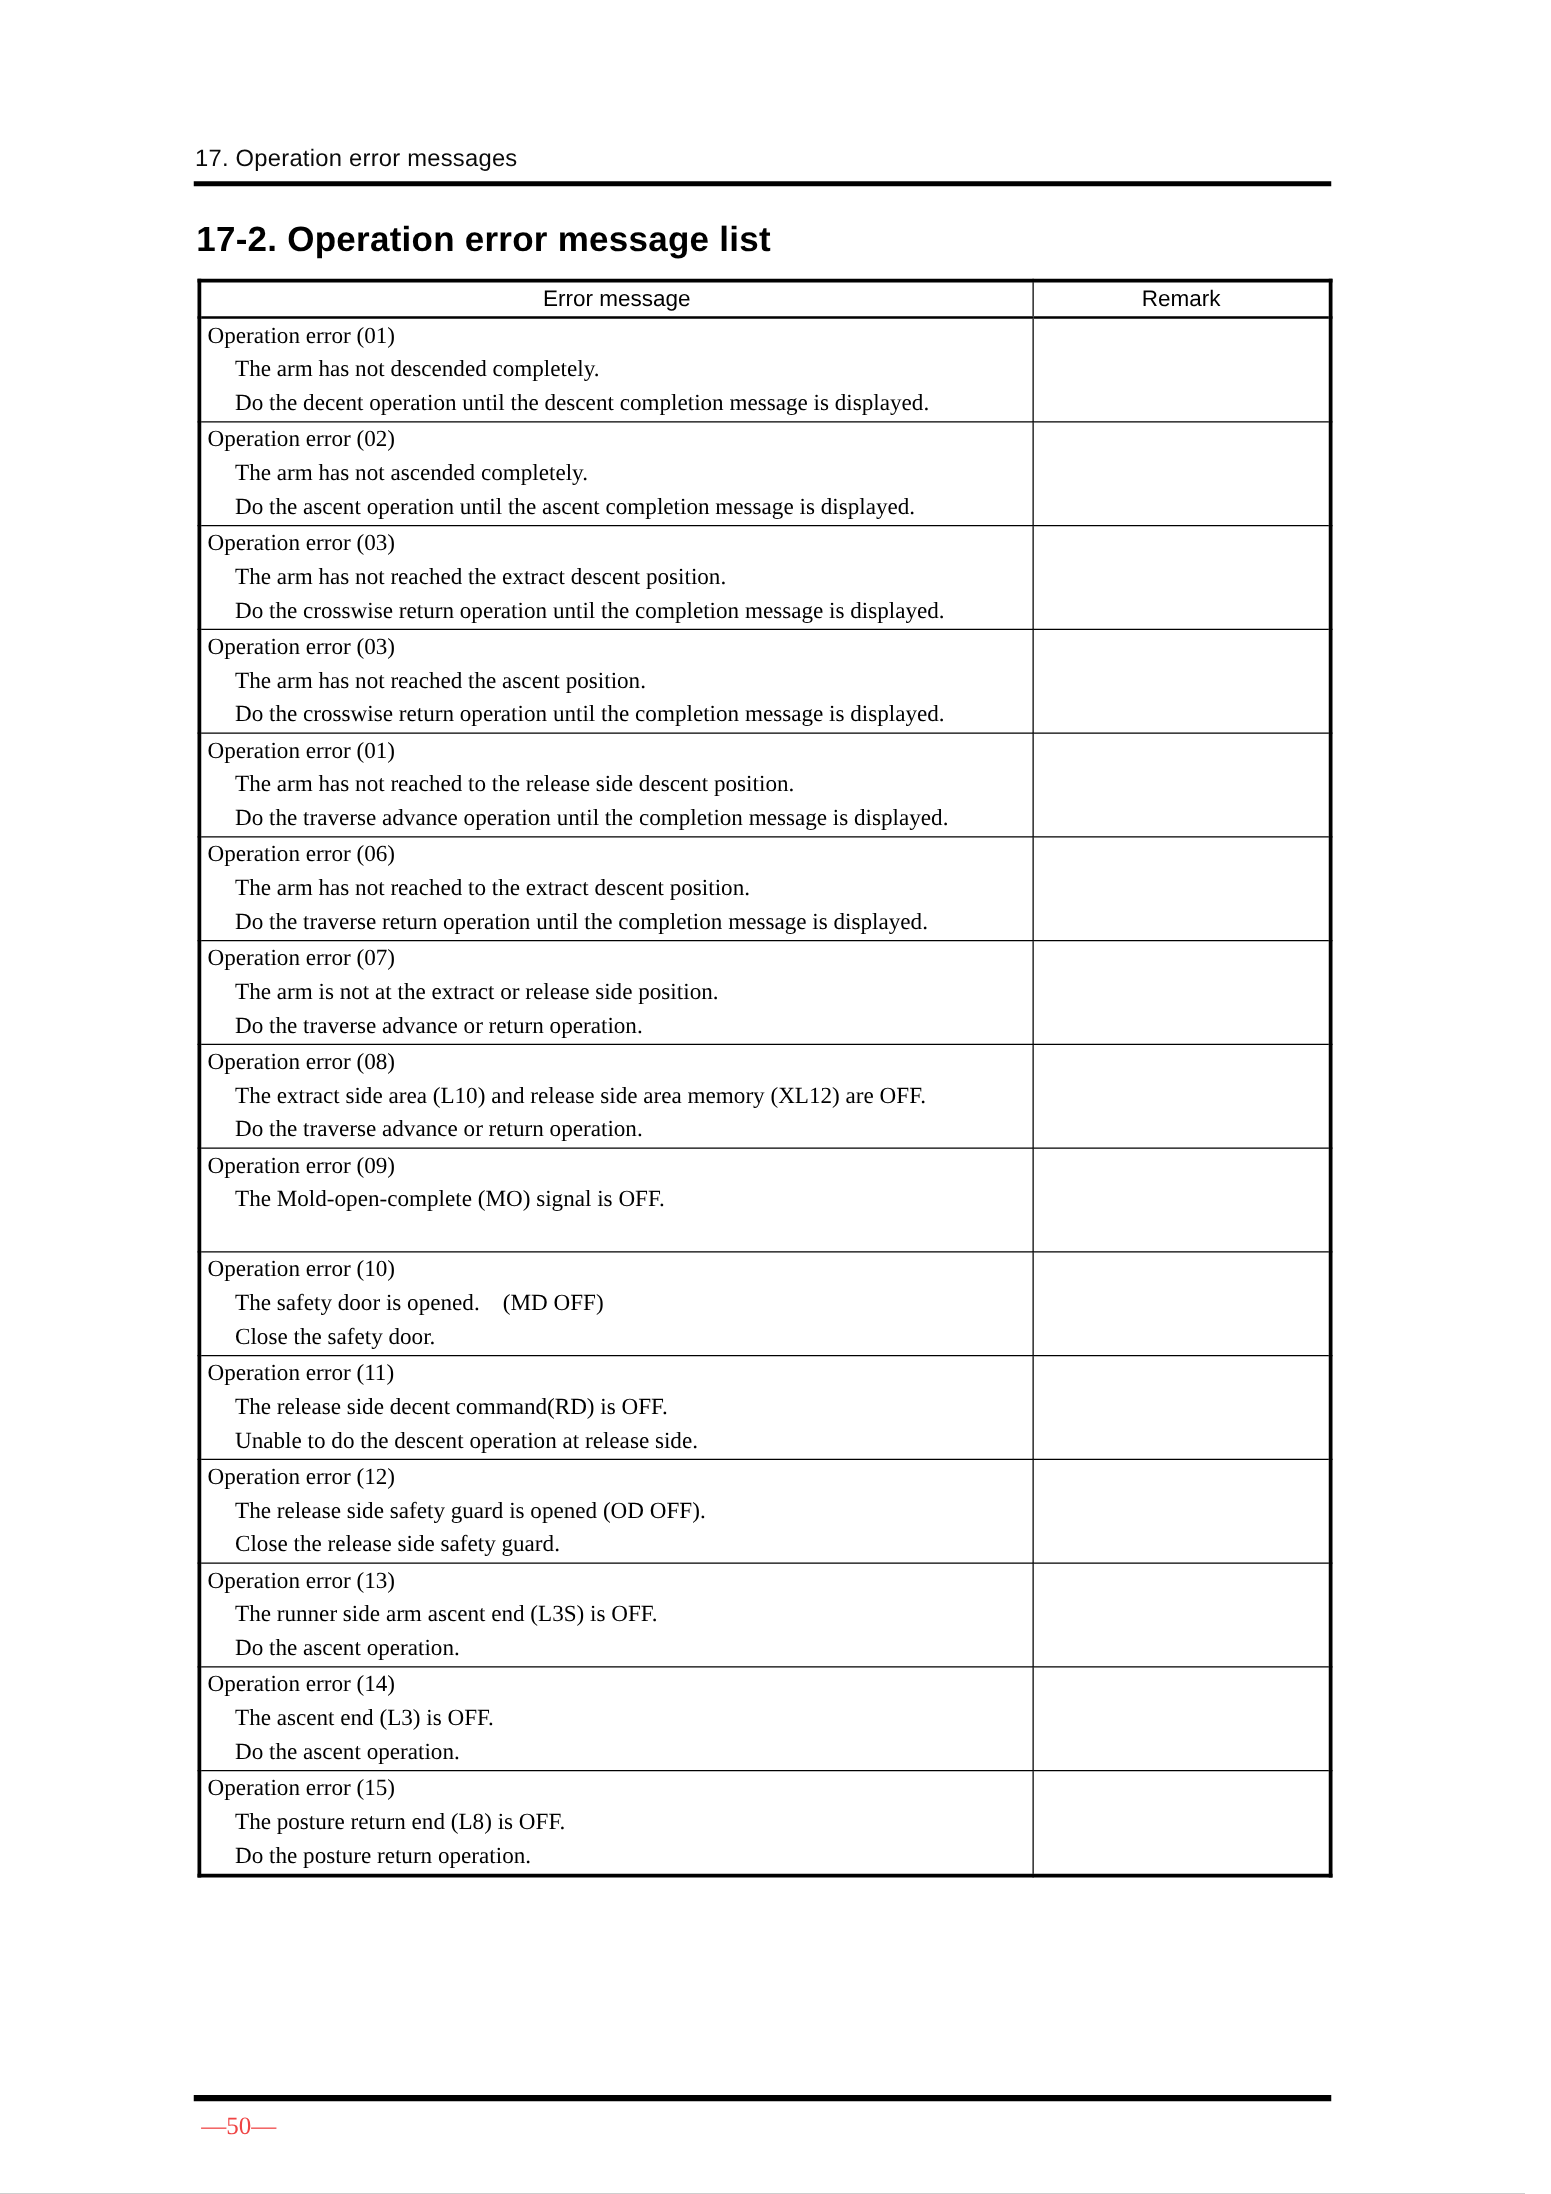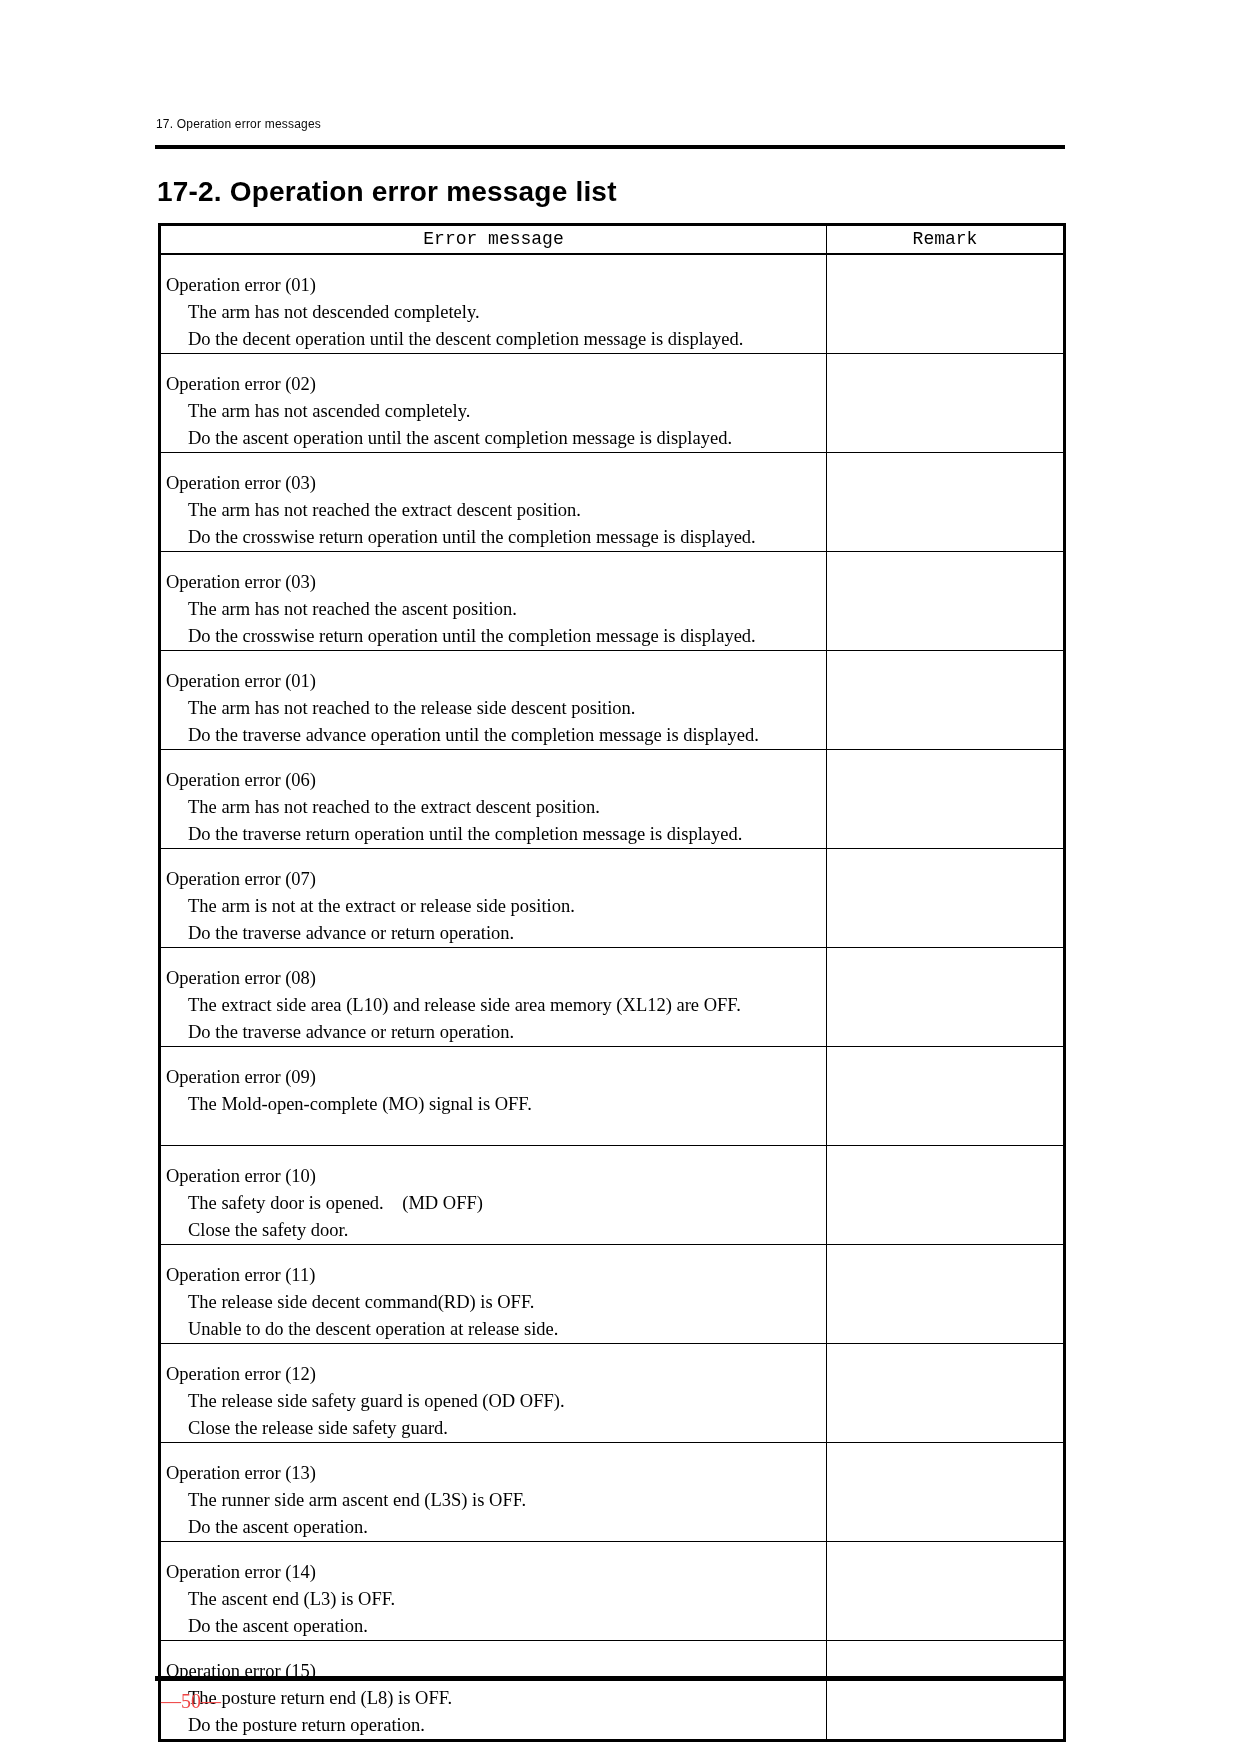--- a/index.html
+++ b/index.html
@@ -12,21 +12,21 @@
     color: #000000;
     overflow: hidden;
     margin: 0 auto;
     font-family: "Liberation Serif", serif;
   }
   .running-header-text {
     position: absolute;
     left: 156px;
     top: 117px;
     font-family: "Liberation Sans", sans-serif;
-    font-size: 12px;
+    font-size: 19px;
     color: #0a0a0a;
     letter-spacing: 0.2px;
   }
   .header-rule {
     position: absolute;
     left: 155px;
     top: 145px;
     width: 910px;
     height: 4px;
     background: #000000;
@@ -49,35 +49,35 @@
     border-collapse: collapse;
     table-layout: fixed;
   }
   .error-table th, .error-table td {
     border: 1.5px solid #000000;
     vertical-align: top;
   }
   .error-table { border: 3px solid #000000; }
   .error-table thead th {
     height: 29px;
-    font-family: Liberation Mono, monospace;
+    font-family: Liberation Sans, sans-serif;
     font-size: 18px;
     font-weight: normal;
     text-align: center;
     vertical-align: middle;
     border-bottom: 2px solid #000000;
   }
   .error-table tbody tr { height: 82px; }
   .msg-col { width: 667px; }
   .remark-col { width: 238px; }
   .msg-cell {
     font-family: "Liberation Serif", serif;
     font-size: 18.5px;
     line-height: 27px;
-    padding: 17px 4px 0 5px;
+    padding: 1px 4px 0 5px;
   }
   .row-title { white-space: pre-wrap; }
   .row-line { white-space: pre-wrap; padding-left: 22px; min-height: 27px; }
   .remark-cell { font-family: "Liberation Serif", serif; font-size: 18px; }
   .footer-rule {
     position: absolute;
     left: 155px;
     top: 1676px;
     width: 910px;
     height: 5px;

